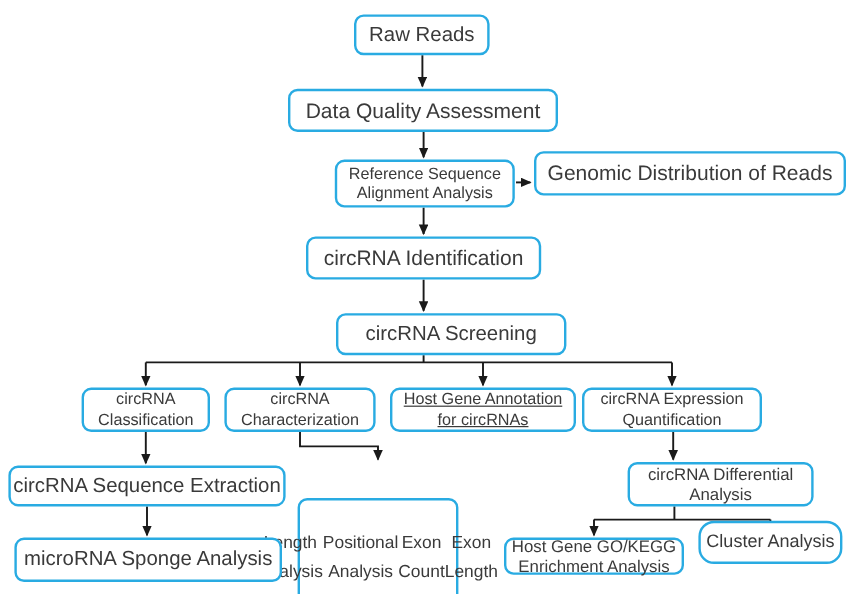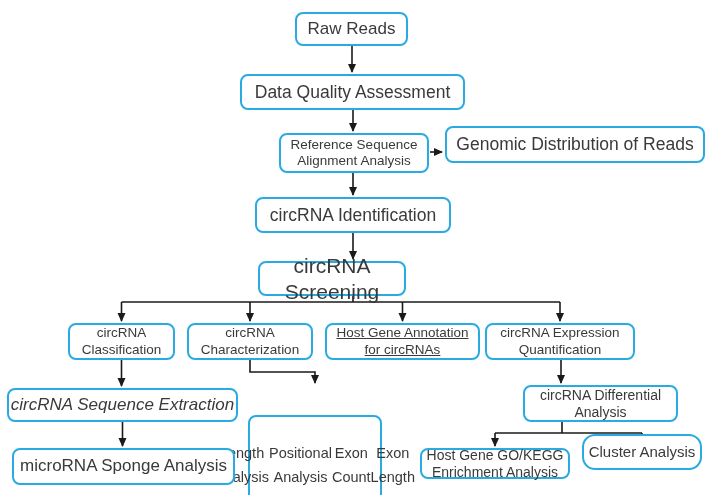--- a/index.html
+++ b/index.html
@@ -40,26 +40,26 @@
   }
   .node .lbl { white-space: pre-line; }
   .node.multiline-list { justify-content: center; margin-top: 30px; }
   .node.multiline-list .line { line-height: 24px; }
 
   #n-raw     { left:295px; top:12px;  width:113px; height:34px; font-size:17px; }
   #n-dq      { left:240px; top:74px;  width:225px; height:36px; font-size:17.5px; }
   #n-ref     { left:279px; top:133px; width:150px; height:40px; font-size:13.5px; }
   #n-gen     { left:445px; top:126px; width:260px; height:37px; font-size:17.5px; }
   #n-ident   { left:255px; top:197px; width:196px; height:36px; font-size:17.5px; }
-  #n-screen  { left:258px; top:261px; width:148px; height:35px; font-size:21px; }
+  #n-screen  { left:280px; top:261px; width:192px; height:35px; font-size:17px; }
   #n-class   { left:68px;  top:323px; width:107px; height:37px; font-size:13.5px; }
   #n-charact { left:187px; top:323px; width:126px; height:37px; font-size:13.5px; }
   #n-host    { left:325px; top:323px; width:155px; height:37px; font-size:13.5px;text-decoration:underline; }
   #n-expr    { left:485px; top:323px; width:150px; height:37px; font-size:13.5px; }
-  #n-seqext  { left:7px;   top:388px; width:231px; height:34px; font-size:17px;font-style:italic; }
+  #n-seqext  { left:7px;   top:388px; width:231px; height:34px; font-size:17px; }
   #n-details { left:248px; top:385px; width:134px; height:100px; font-size:14.5px; }
   #n-sponge  { left:12px;  top:448px; width:223px; height:37px; font-size:17px; }
   #n-diff    { left:485px; top:385px; width:155px; height:37px; font-size:14px;margin-left:38px; }
   #n-gokegg  { left:420px; top:448px; width:150px; height:31px; font-size:14px; }
   #n-cluster { left:582px; top:434px; width:120px; height:36px; font-size:15px;border-radius:13px; }
 </style>
 </head>
 <body>
 
 <div class="canvas">

